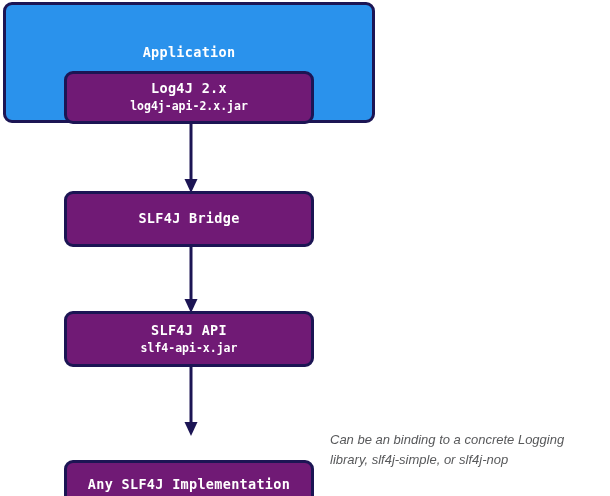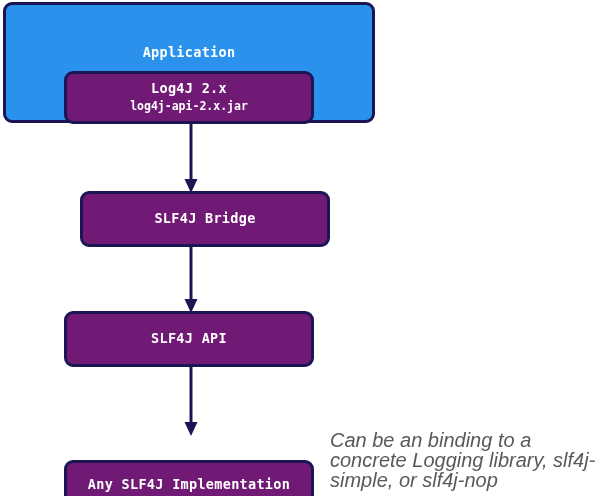--- a/index.html
+++ b/index.html
@@ -74,21 +74,21 @@
   }
 
   #node-log4j {
     left: 64px;
     top: 71px;
     width: 250px;
     height: 53px;
   }
 
   #node-bridge {
-    left: 80px;
+    left: 64px;
     top: 191px;
     width: 250px;
     height: 56px;
   }
 
   #node-slf4j-api {
     left: 64px;
     top: 311px;
     width: 250px;
     height: 56px;
@@ -113,21 +113,21 @@
   #arrow-api-impl     { left: 178px; top: 365px; width: 26px; height: 72px; }
 
   
   #annotation-note {
     position: absolute;
     left: 330px;
     top: 430px;
     width: 272px;
     font-family: "Liberation Sans", sans-serif;
     font-style: italic;
-    font-size: 20px;
+    font-size: 13px;
     line-height: 20px;
     color: #58595b;
     white-space: pre-wrap;
   }
 </style>
 </head>
 <body>
 
 <div id="diagram-canvas">
 
@@ -153,20 +153,21 @@
 
   <div class="arrow" id="arrow-bridge-api">
     <svg width="26" height="69" viewBox="0 0 26 69" xmlns="http://www.w3.org/2000/svg">
       <line x1="13" y1="0" x2="13" y2="59" stroke="#1c1554" stroke-width="3"></line>
       <polygon points="13,68 6.5,54 19.5,54" fill="#1c1554"></polygon>
     </svg>
   </div>
 
   <div class="node node-pink" id="node-slf4j-api">
     <div class="node-title">SLF4J API</div>
+    <div class="node-sub">slf4-api-x.jar</div>
   </div>
 
   <div class="arrow" id="arrow-api-impl">
     <svg width="26" height="72" viewBox="0 0 26 72" xmlns="http://www.w3.org/2000/svg">
       <line x1="13" y1="0" x2="13" y2="62" stroke="#1c1554" stroke-width="3"></line>
       <polygon points="13,71 6.5,57 19.5,57" fill="#1c1554"></polygon>
     </svg>
   </div>
 
   <div class="node node-pink" id="node-impl">

